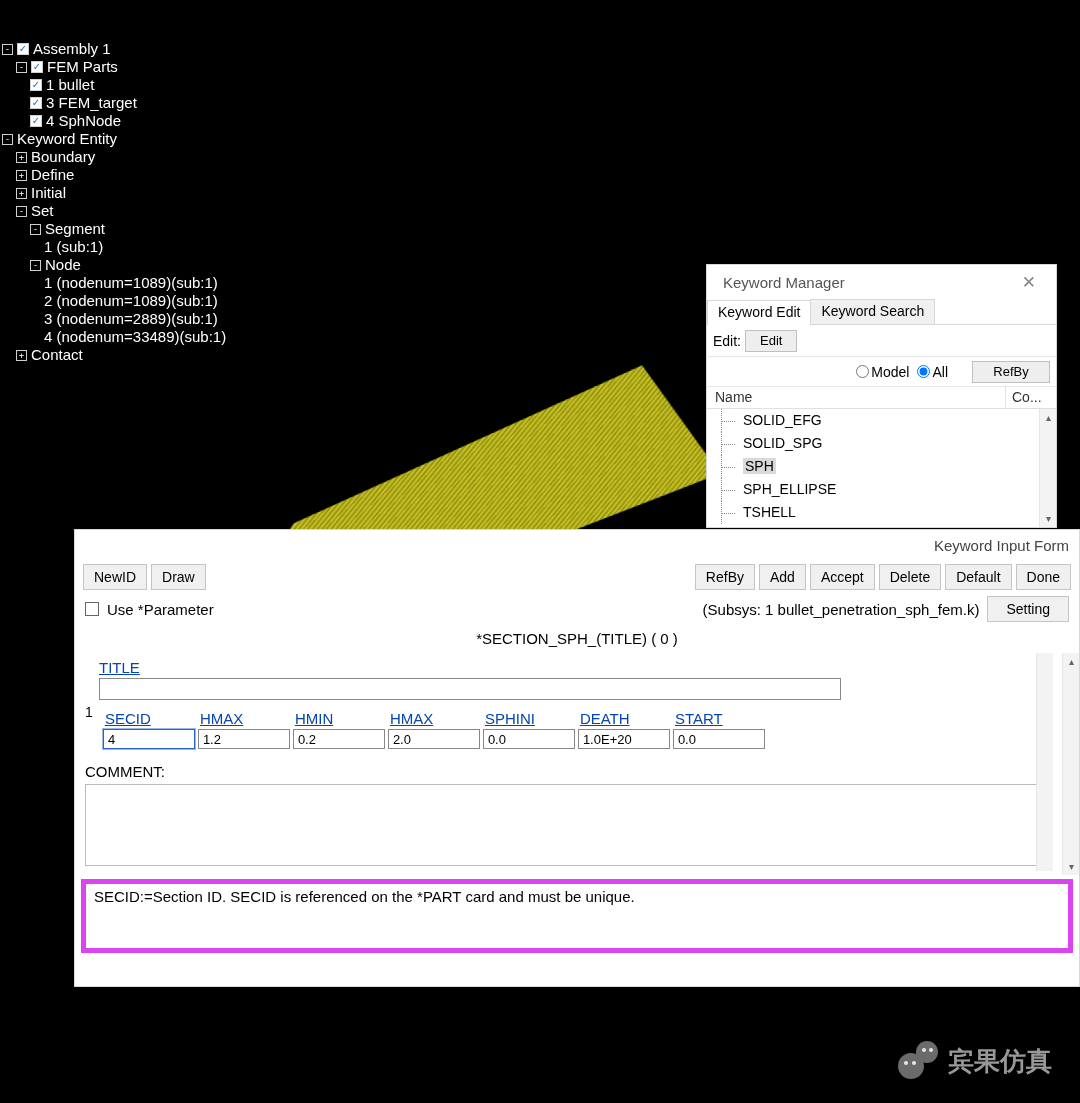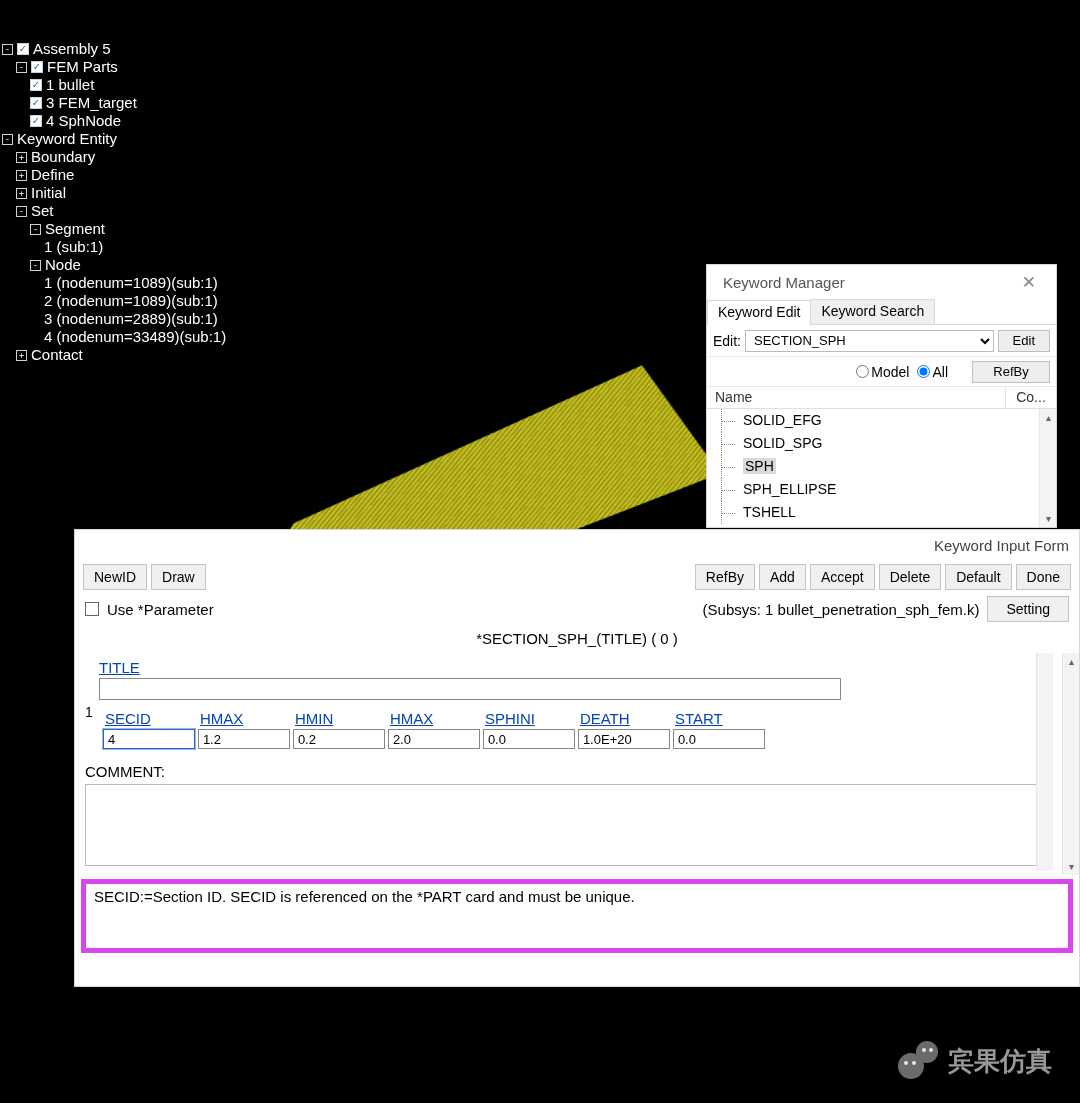--- a/index.html
+++ b/index.html
@@ -30,21 +30,21 @@
 .kwmgr .tab { padding: 3px 10px 0; border: 1px solid #d8d8d8; border-bottom: none; margin-right: -1px; background:#fff; }
 .kwmgr .tab.active { background:#fff; position:relative; top:1px; }
 .kwmgr .tab.inactive { background:#f0f0f0; }
 .kwmgr .editrow { height: 32px; display:flex; align-items:center; padding:4px 6px; gap:4px; font-size:14px; border-bottom:1px solid #e8e8e8;}
 .kwmgr select { flex:1; height:22px; font-size:13px; border:1px solid #bbb; background:#fff; padding:0 4px;}
 .kwmgr .btn { height:22px; padding:0 14px; font-size:13px; border:1px solid #bfbfbf; background:#eee; }
 .kwmgr .radiorow { height: 30px; display:flex; align-items:center; justify-content:flex-end; gap:4px; padding:0 6px; font-size:14px; border-bottom:1px solid #e8e8e8;}
 .kwmgr .radiorow label { margin-left:4px; display:flex; align-items:center; gap:2px;}
 .kwmgr .listhdr { display:flex; height:22px; border-bottom:1px solid #e0e0e0; font-size:14px; color:#333; }
 .kwmgr .listhdr .col1 { flex:1; padding:2px 8px; border-right:1px solid #e0e0e0;}
-.kwmgr .listhdr .col2 { width:50px; padding:2px 6px; overflow:hidden; text-overflow:ellipsis;text-align:center;}
+.kwmgr .listhdr .col2 { width:50px; padding:2px 6px; overflow:hidden; text-overflow:ellipsis;}
 .kwmgr .listbody { position:relative; height: 118px; overflow:hidden; font-size:14px; }
 .kwmgr .listbody .sb { position:absolute; right:0; top:0; width:17px; height:100%; background:#f3f3f3; border-left:1px solid #e6e6e6;}
 .kwmgr .listbody .sb .up,.kwmgr .listbody .sb .dn{ position:absolute; left:0; width:17px;height:17px; display:flex;align-items:center;justify-content:center; color:#666; font-size:10px;}
 .kwmgr .listbody .sb .up{top:0;} .kwmgr .listbody .sb .dn{bottom:0;}
 .kwmgr .listbody .item { padding:2px 0 2px 36px; position:relative; height:23px; line-height:19px;}
 .kwmgr .listbody .item.sel span{ background:#d9d9d9; padding:0 2px;}
 .kwmgr .listbody .item::before { content:""; position:absolute; left:14px; top:0; bottom:0; border-left:1px dotted #888; }
 .kwmgr .listbody .item::after { content:""; position:absolute; left:14px; top:50%; width:14px; border-top:1px dotted #888; }
 
 
@@ -78,21 +78,21 @@
 .watermark .bubble .c2{ width:22px;height:22px; left:18px; top:0;}
 .watermark .bubble .d { position:absolute; width:4px;height:4px; border-radius:50%; background:#fff;}
 </style>
 </head>
 <body>
 
 <div class="tree">
   <div class="row">
       <span class="toggle">-</span>
       <span class="chk">✓</span>
-      <span class="label">Assembly 5</span>
+      <span class="label">Assembly 1</span>
     </div>
   <div class="row pad1">
       <span class="toggle">-</span>
       <span class="chk">✓</span>
       <span class="label">FEM Parts</span>
     </div>
   <div id="femkids">
       <div class="row pad2">
         <span class="chk">✓</span>
         <span class="label">1 bullet</span>
@@ -165,21 +165,20 @@
   <div class="titlebar">
     <span>Keyword Manager</span>
     <span class="close">✕</span>
   </div>
   <div class="tabs">
     <div class="tab active">Keyword Edit</div>
     <div class="tab inactive">Keyword Search</div>
   </div>
   <div class="editrow">
     <span>Edit:</span>
-    <select><option>SECTION_SPH</option></select>
     <button class="btn">Edit</button>
   </div>
   <div class="radiorow">
     <label>
         <input type="radio" name="kwscope" style="">
         <span>Model</span>
       </label>
     <label>
         <input type="radio" name="kwscope" checked="" style="">
         <span>All</span>

